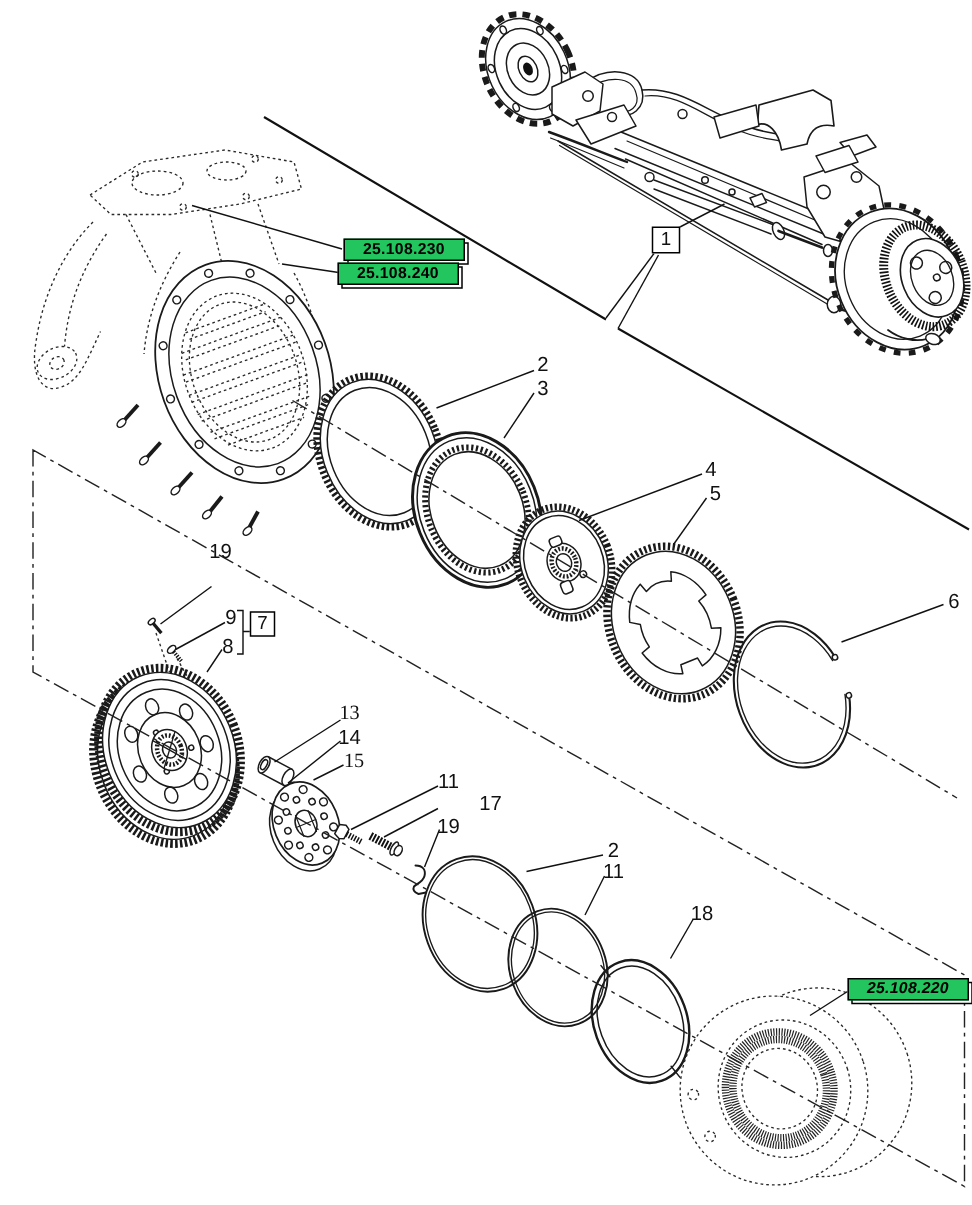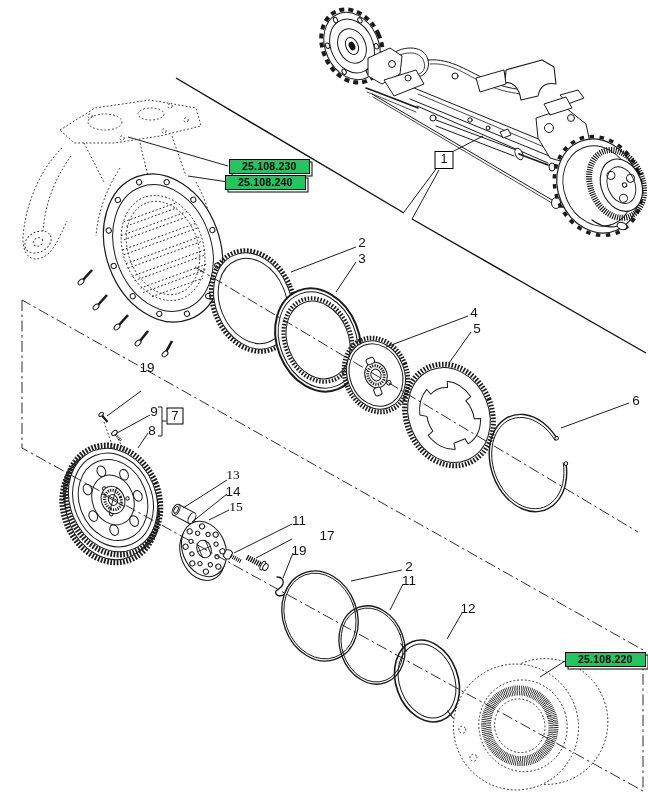--- a/index.html
+++ b/index.html
@@ -369,26 +369,26 @@
   <div class="callout" style="left:362px;top:243px;">2</div>
   <div class="callout" style="left:362px;top:259px;">3</div>
   <div class="callout" style="left:474px;top:313px;">4</div>
   <div class="callout" style="left:477px;top:329px;">5</div>
   <div class="callout" style="left:636px;top:401px;">6</div>
   <div class="callout-boxed" style="left:175px;top:416px;width:15px;height:15px;line-height:14px;">7</div>
   <div class="callout" style="left:152px;top:431px;">8</div>
   <div class="callout" style="left:154px;top:412px;">9</div>
   <div class="callout" style="left:409px;top:567px;">2</div>
   <div class="callout" style="left:409px;top:581px;">11</div>
-  <div class="callout" style="left:468px;top:609px;">12</div>
+  <div class="callout" style="left:468px;top:609px;">18</div>
   <div class="callout" style="left:233px;top:475px;font-family:Liberation Serif, serif;">13</div>
   <div class="callout" style="left:233px;top:492px;">14</div>
   <div class="callout" style="left:236px;top:507px;font-family:Liberation Serif, serif;">15</div>
   <div class="callout" style="left:299px;top:521px;">11</div>
   <div class="callout" style="left:299px;top:536px;margin-left:28px;">17</div>
   <div class="callout" style="left:299px;top:551px;">19</div>
   <div class="callout" style="left:147px;top:368px;">19</div>
 
   <div class="refbox" style="left:229px;top:159px;">25.108.230</div>
   <div class="refbox" style="left:225px;top:175px;">25.108.240</div>
-  <div class="refbox" style="left:565px;top:652px;">25.108.220</div>
+  <div class="refbox" style="left:565px;top:652px;font-style:italic;">25.108.220</div>
 
 </div>
 
 </body></html>

